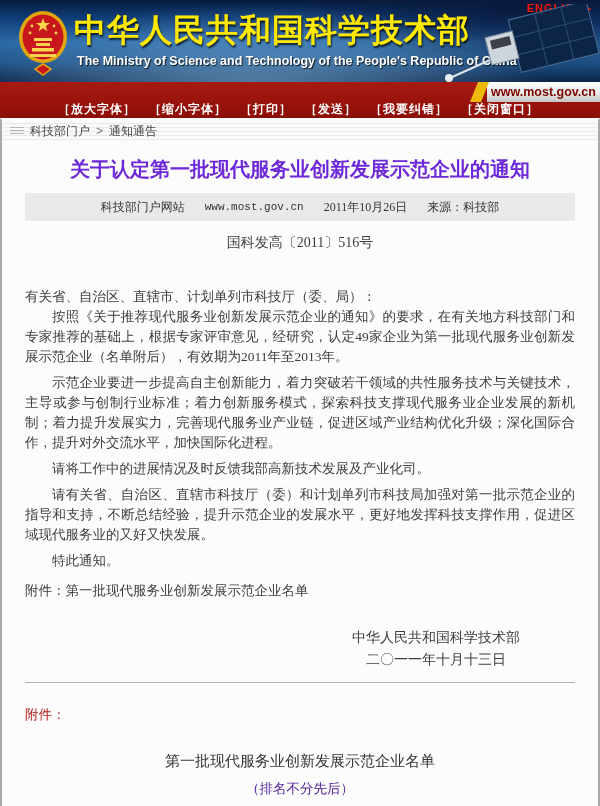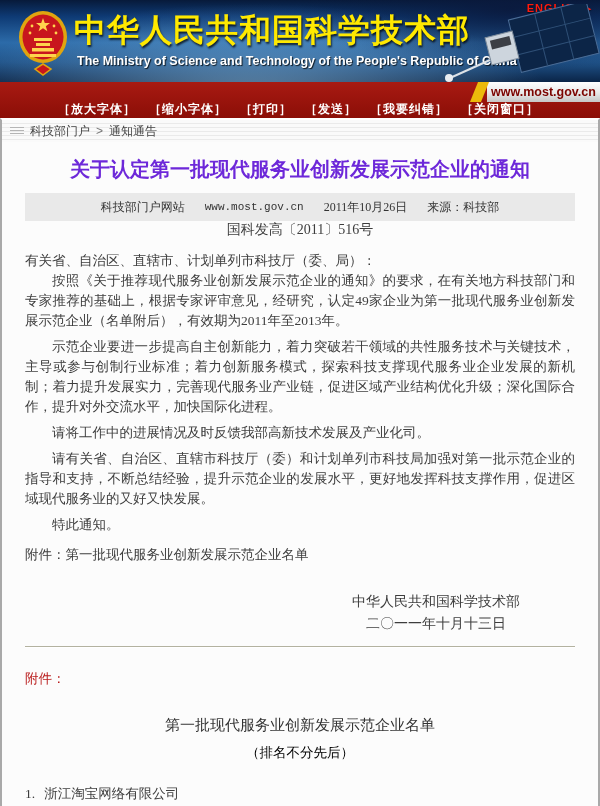--- a/index.html
+++ b/index.html
@@ -71,35 +71,35 @@
 
   
   .content { padding:0 23px; color:#3d3d3d; }
   .article-title { margin:16px 0 0; text-align:center; color:#6d28d9; font-weight:bold; font-size:20px; line-height:22px; }
   .meta-bar {
     margin-top:13px; height:28px; background:#e9e9e9;
     display:flex; align-items:center; justify-content:center; gap:20px;
     font-size:12px; color:#333;
   }
   .meta-url { font-family:"Liberation Mono","DejaVu Sans Mono",monospace; font-size:11px; }
-  .doc-number { margin-top:0; text-align:center; font-size:14px; color:#3d3d3d; }
-
-  .body-text { margin-top:12px; font-size:13.5px; line-height:20px; text-align:justify; color:#3d3d3d; }
+  .doc-number { margin-top:13px; text-align:center; font-size:14px; color:#3d3d3d; }
+
+  .body-text { margin-top:35px; font-size:13.5px; line-height:20px; text-align:justify; color:#3d3d3d; }
   .body-text p { margin:0 0 6px; }
   .body-text p.no-indent { text-indent:0; margin-bottom:0; }
   .body-text p.indent { text-indent:2em; }
   .attach-note { margin-top:10px !important; text-indent:0 !important; }
 
   .signature { margin:26px 55px 0 auto; width:max-content; text-align:center; font-size:14px; line-height:22px; color:#3d3d3d; }
 
   .hr-line { margin-top:11px; height:2px; background:#b3b2a0; border-bottom:1px solid #fff; }
 
   .attachment-label { margin-top:22px; font-size:13.5px; color:#b91c1c; }
   .attachment-title { margin-top:28px; text-align:center; font-weight:normal; font-size:15px; color:#333; }
-  .attachment-sub { margin-top:9px; text-align:center; font-size:13.5px; color:#000000; }
+  .attachment-sub { margin-top:9px; text-align:center; font-size:13.5px; color:#4c1d95; }
 
   .company-list { margin-top:21px; font-size:13.5px; color:#3d3d3d; }
   .company { line-height:21.5px; white-space:nowrap; }
   .company .num { margin-right:9px; }
 </style>
 </head>
 <body>
 
 <div class="page">
 

